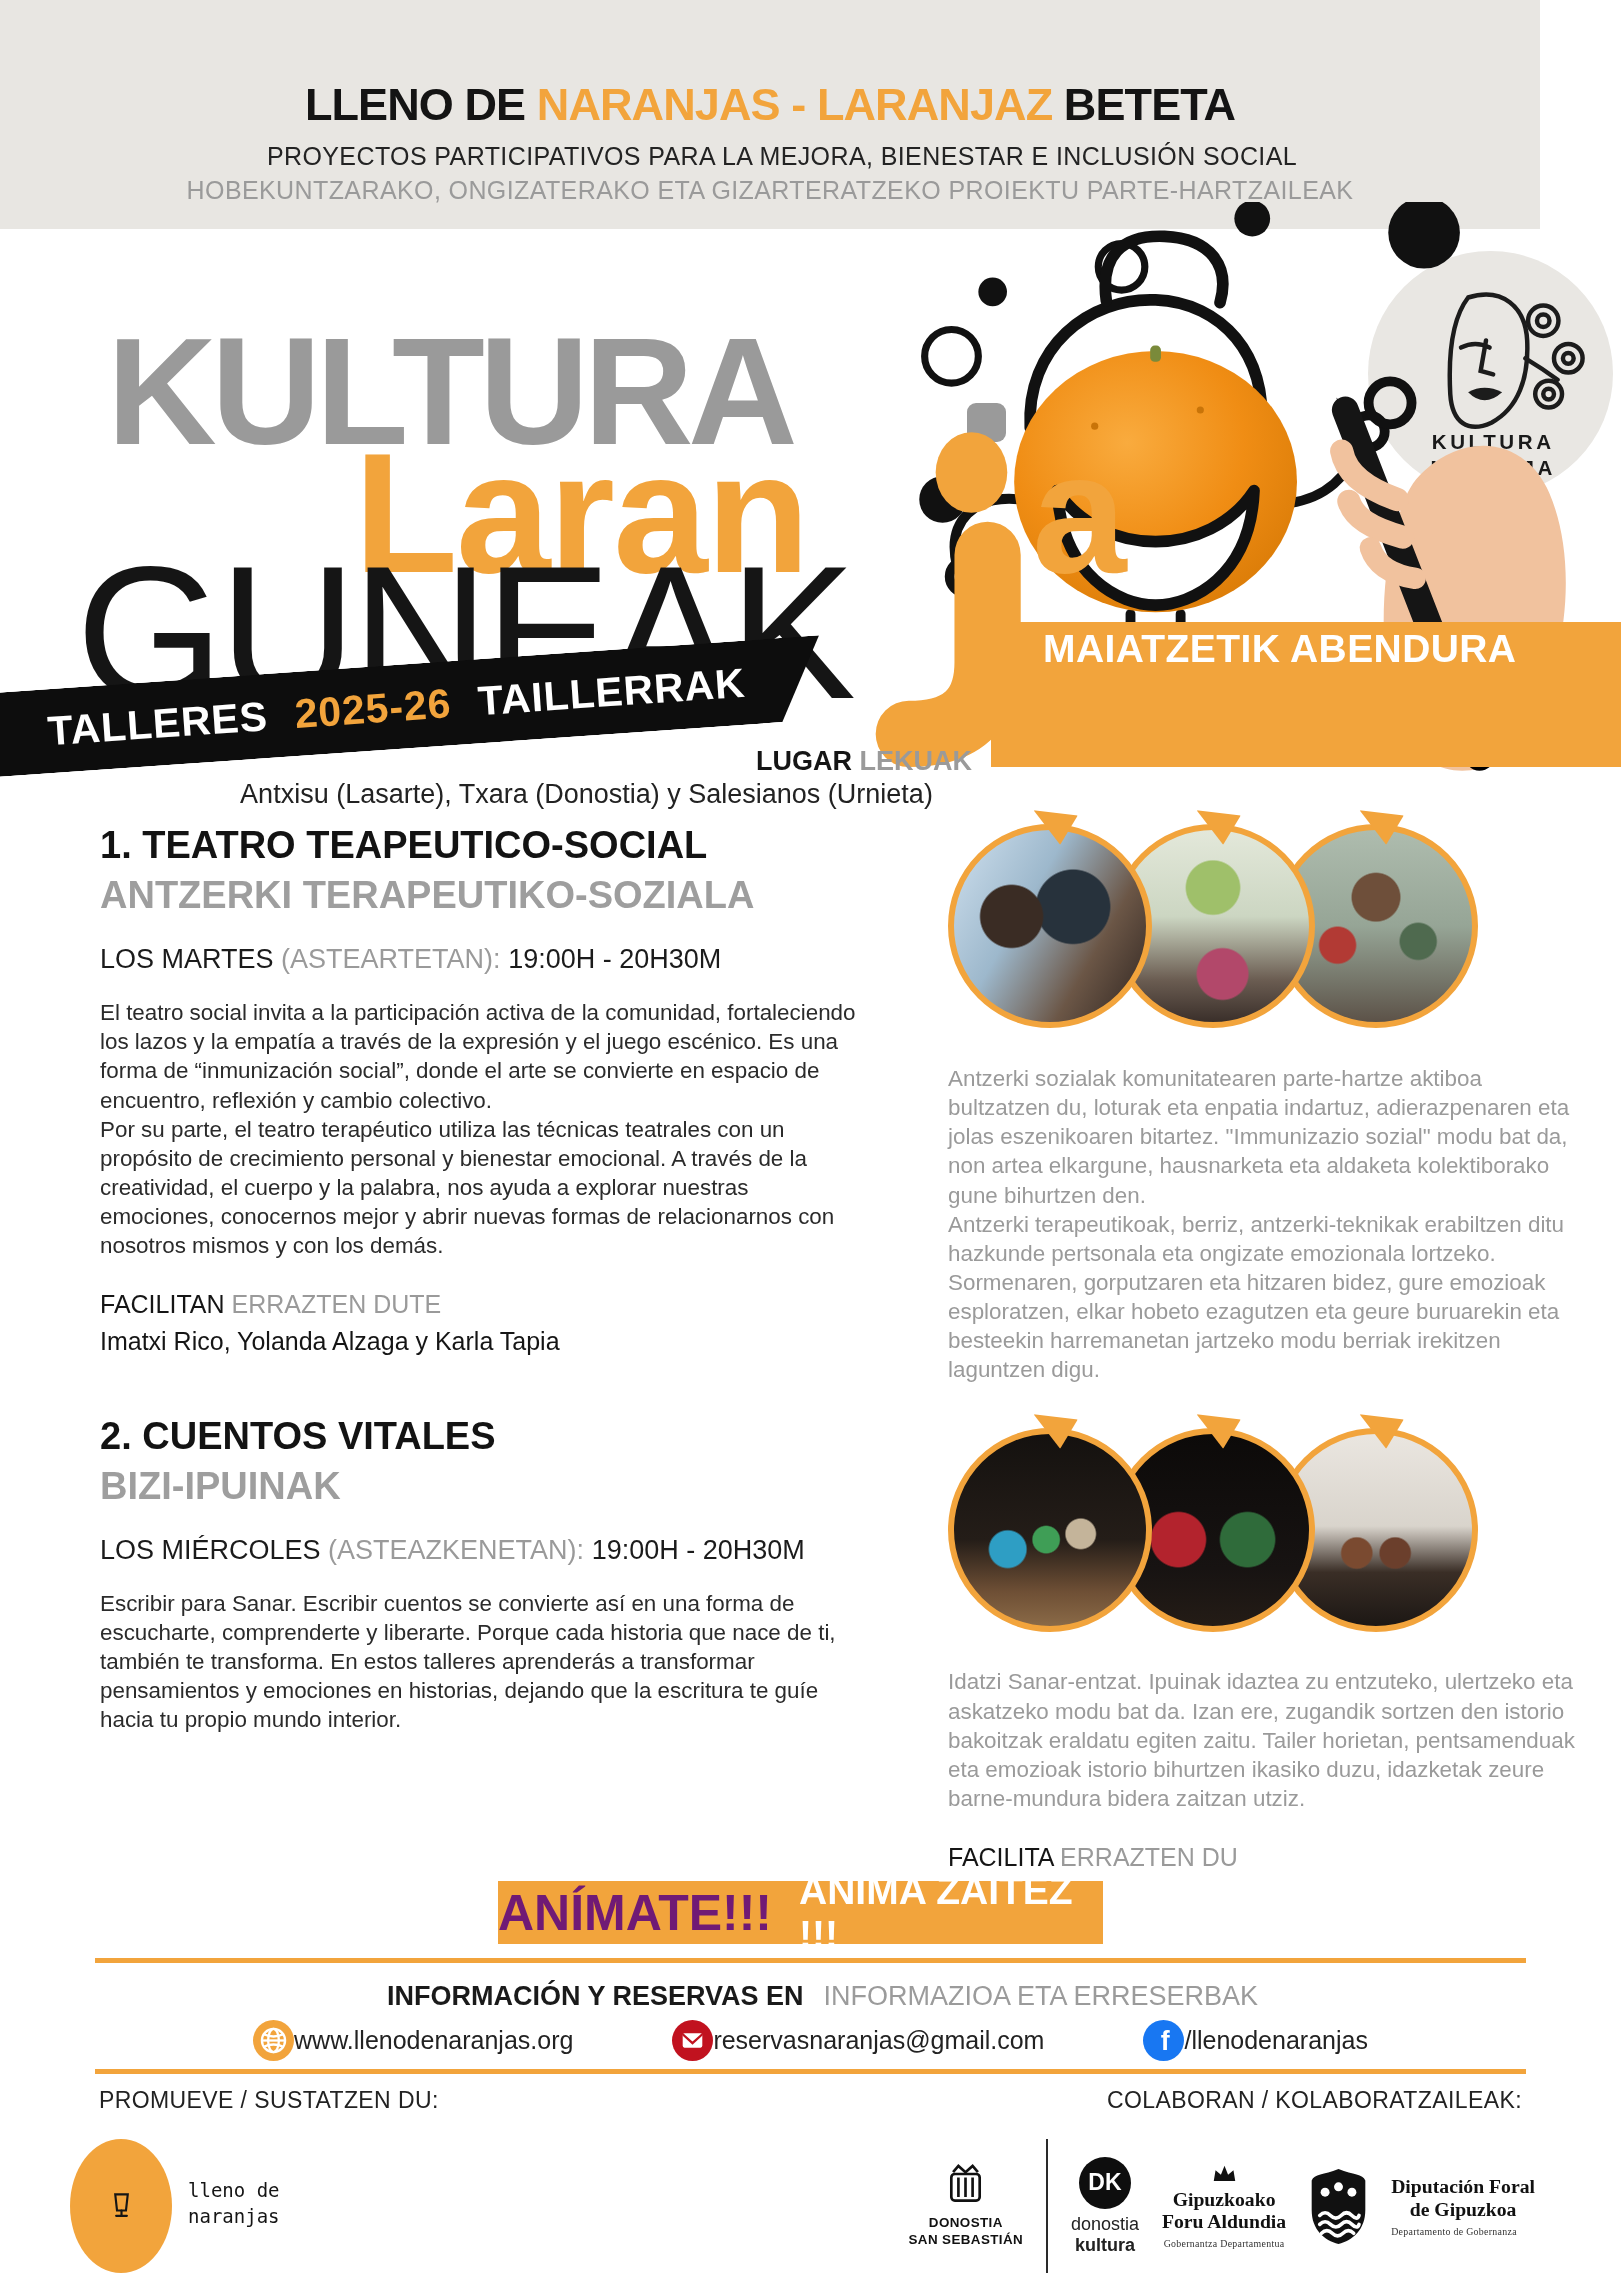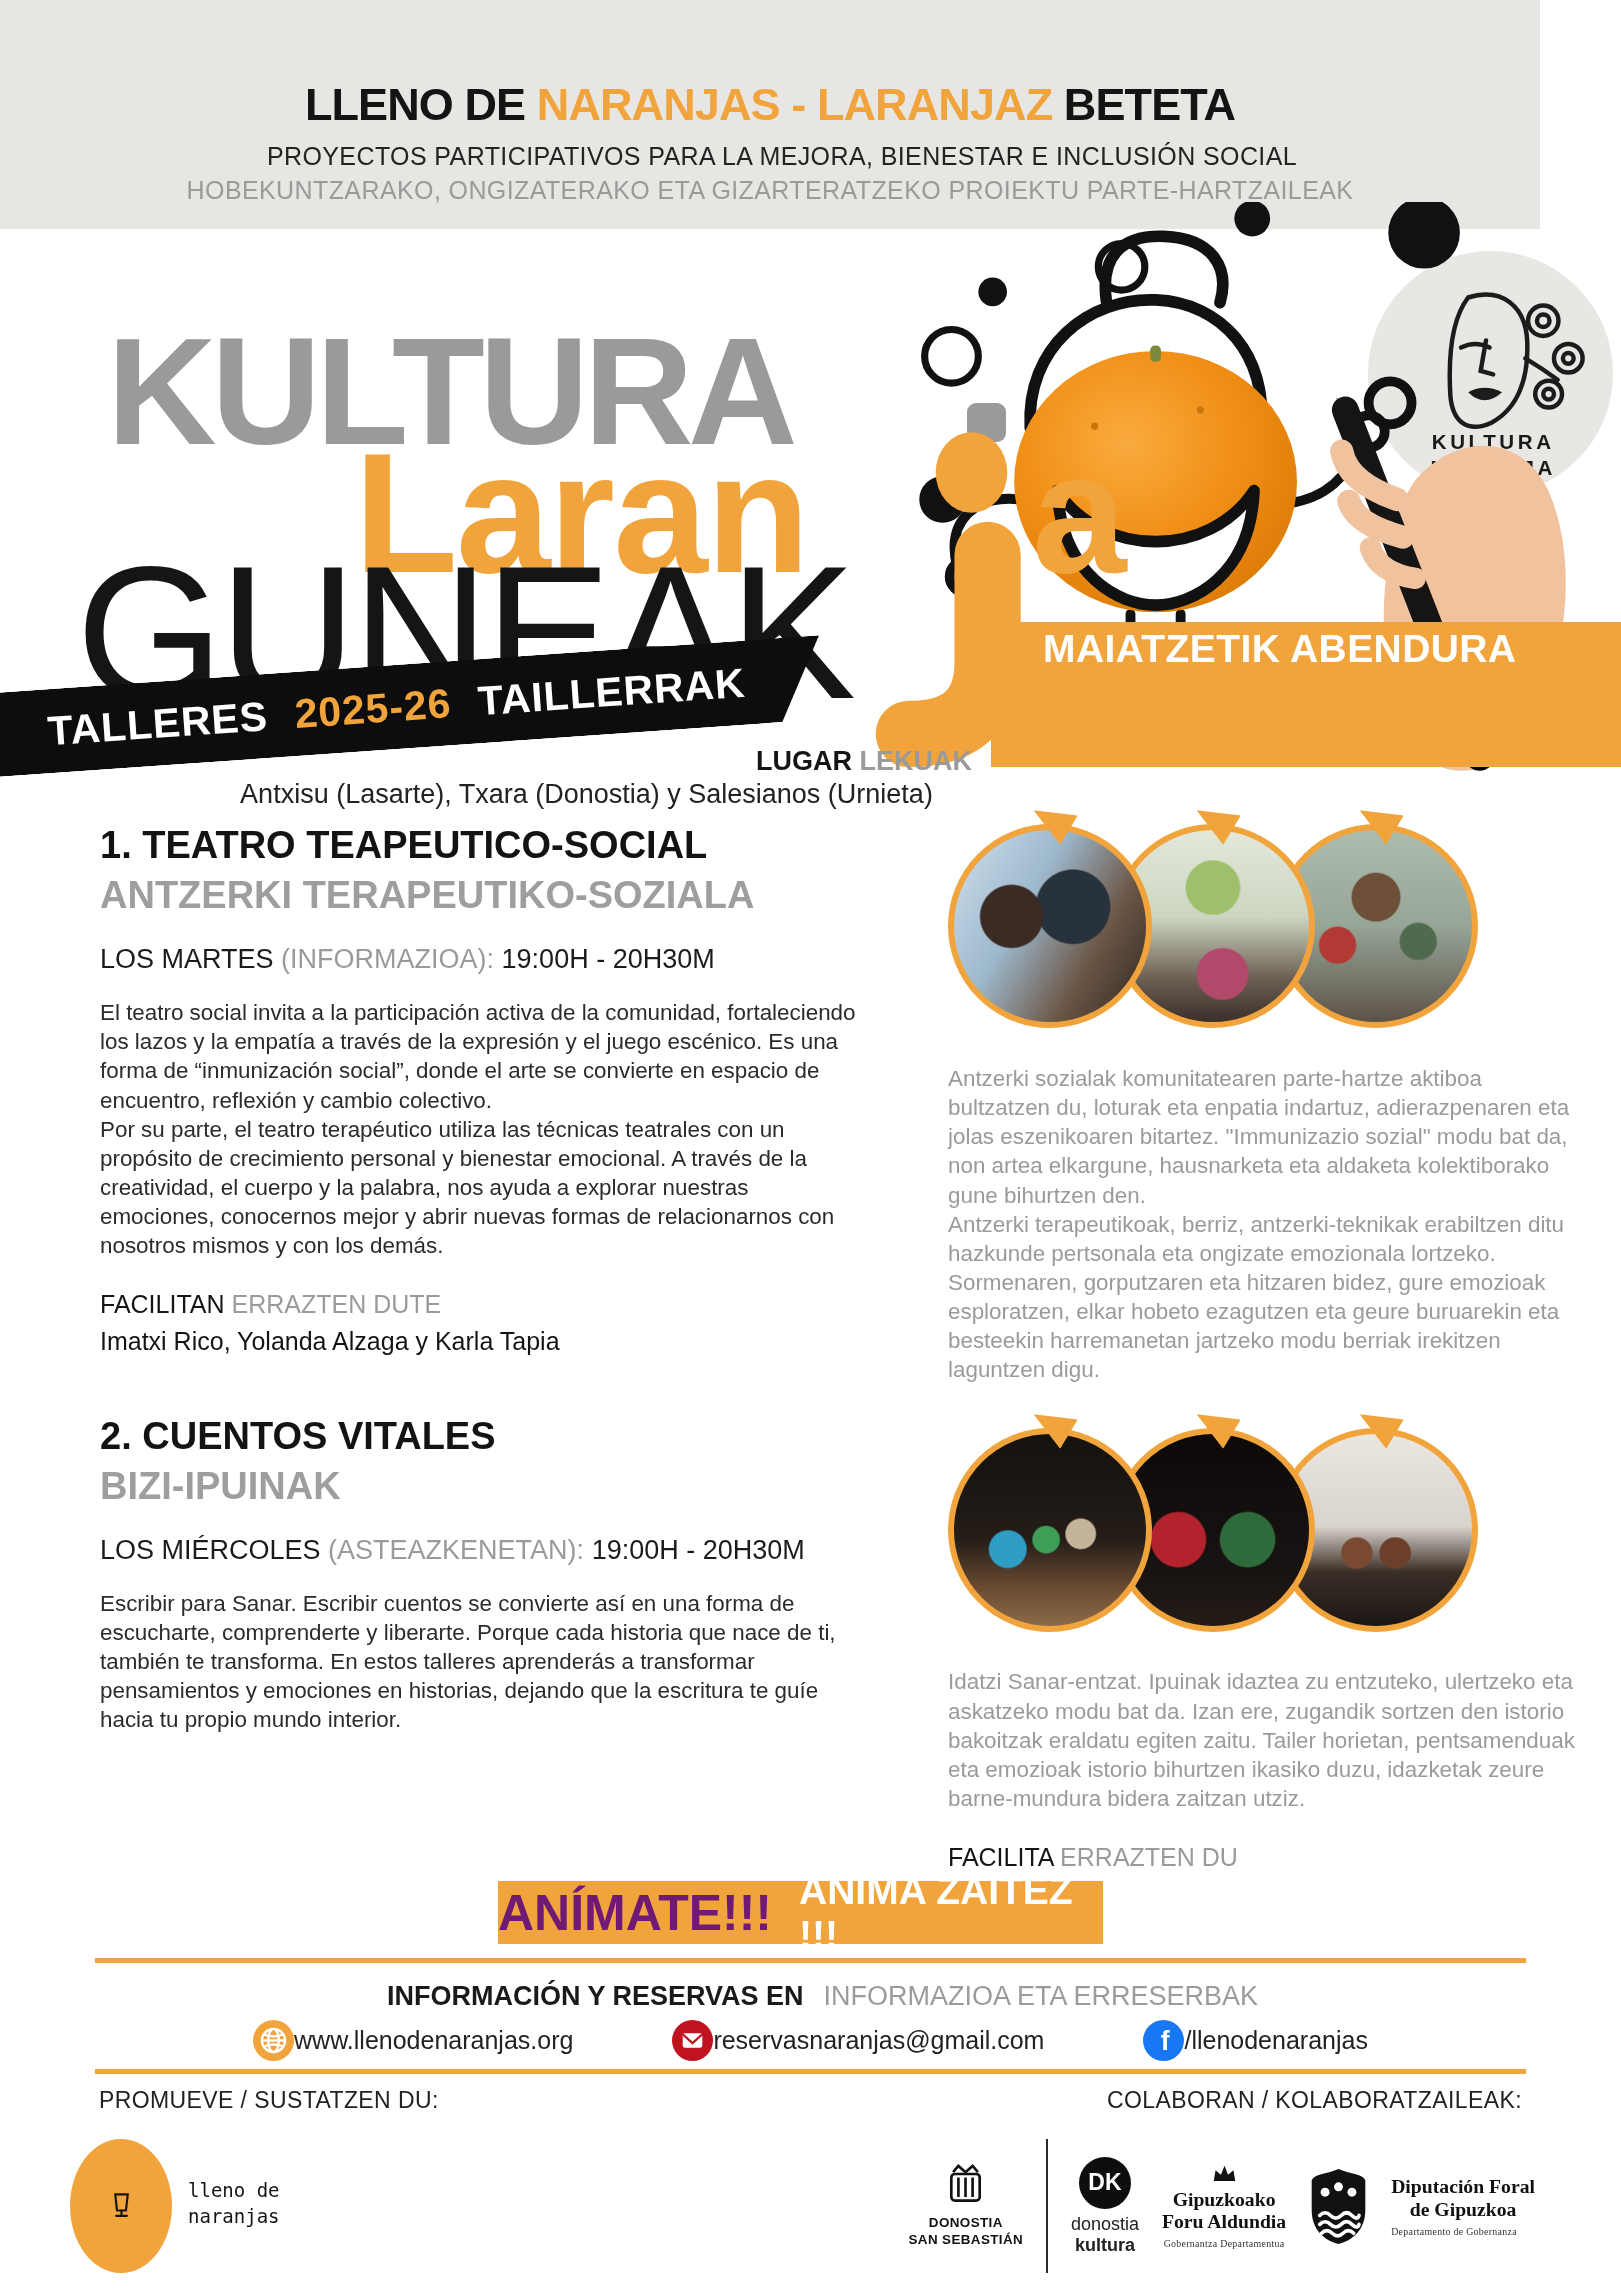--- a/index.html
+++ b/index.html
@@ -239,21 +239,21 @@
     <span>LUGAR</span>
     <span class="gray">LEKUAK</span>
   </div>
   <div class="venues">Antxisu (Lasarte), Txara (Donostia) y Salesianos (Urnieta)</div>
 
   <div class="left-col">
     <div class="sec-title-es">1. TEATRO TEAPEUTICO-SOCIAL</div>
     <div class="sec-title-eu">ANTZERKI TERAPEUTIKO-SOZIALA</div>
     <div class="sched">
       <span>LOS MARTES</span>
-      <span class="eu">(INFORMAZIOA):</span>
+      <span class="eu">(ASTEARTETAN):</span>
       <span>19:00H - 20H30M</span>
     </div>
     <div class="body">El teatro social invita a la participación activa de la comunidad, fortaleciendo los lazos y la empatía a través de la expresión y el juego escénico. Es una forma de “inmunización social”, donde el arte se convierte en espacio de encuentro, reflexión y cambio colectivo.
 Por su parte, el teatro terapéutico utiliza las técnicas teatrales con un propósito de crecimiento personal y bienestar emocional. A través de la creatividad, el cuerpo y la palabra, nos ayuda a explorar nuestras emociones, conocernos mejor y abrir nuevas formas de relacionarnos con nosotros mismos y con los demás.</div>
     <div class="facil">
       <span>FACILITAN</span>
       <span class="eu">ERRAZTEN DUTE</span>
     </div>
     <div class="facil-names">Imatxi Rico, Yolanda Alzaga y Karla Tapia</div>
 

